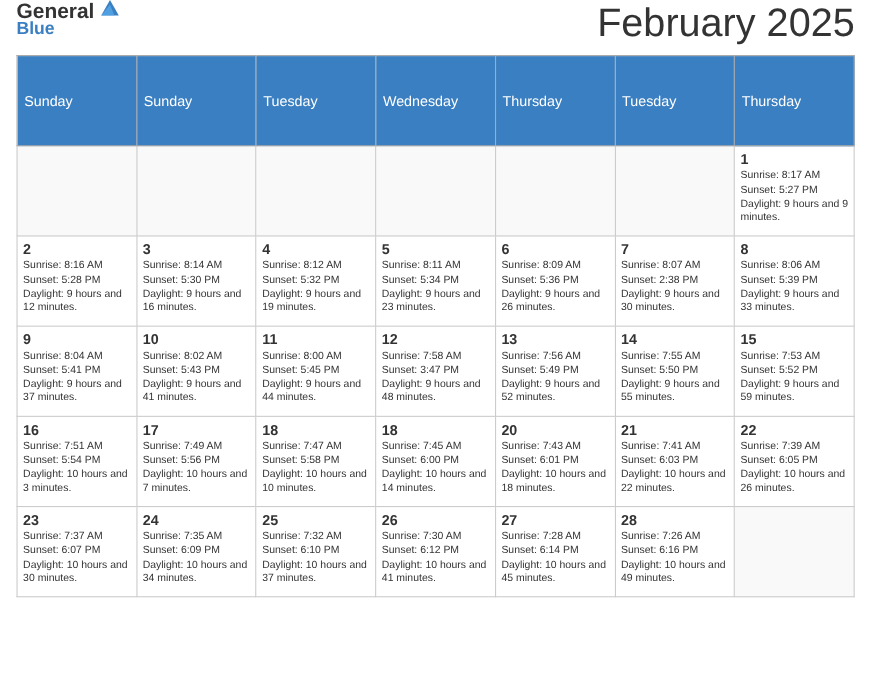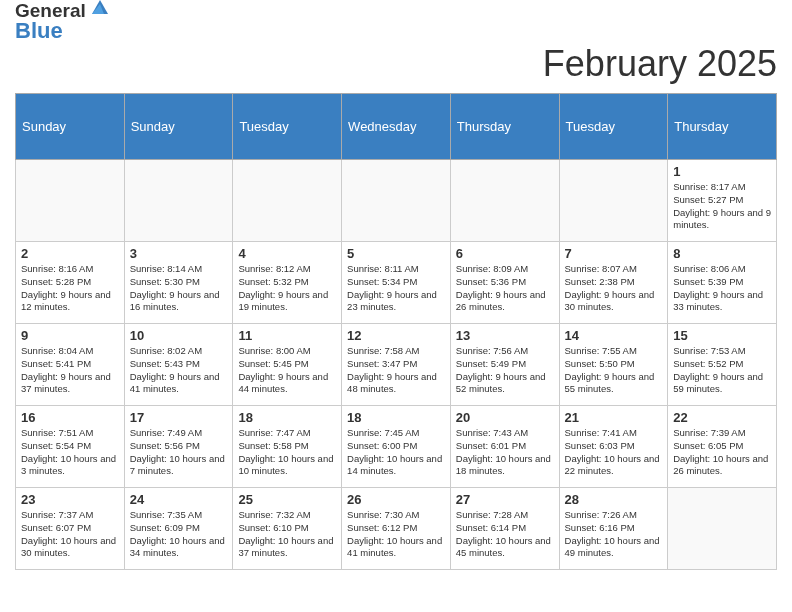--- a/index.html
+++ b/index.html
@@ -1,45 +1,45 @@
 <!DOCTYPE html>
 <html><head>
   <meta charset="utf-8">
   <style>
     * { box-sizing: border-box; margin: 0; padding: 0; }
     body { font-family: Arial, sans-serif; background: #fff; width: 792px; height: 612px; overflow: hidden; }
     .container { width: 792px; padding: 0 15px; }
     .header { display: flex; justify-content: space-between; align-items: flex-start; margin-bottom: 8px; }
     .logo { display: flex; align-items: center; }
-    .title-block { text-align: center; margin-top: 43px; }
+    .title-block { text-align: center; }
     .month-title { font-size: 36px; color: #333; font-weight: normal; }
     .subtitle { font-size: 15px; color: #555; }
     table { width: 100%; border-collapse: collapse; }
     thead th { background-color: #3a7fc1; color: #fff; text-align: left; padding: 5px 6px; font-size: 13px; font-weight: normal; border: 1px solid #aaa; }
     td { border: 1px solid #ccc; vertical-align: top; padding: 4px 5px; font-size: 10px; color: #333; width: 14.28%; min-height: 80px; height: 82px; }
     .day-num { font-size: 13px; font-weight: bold; display: block; margin-bottom: 2px; }
     .day-info { font-size: 9.5px; line-height: 1.35; color: #333; }
     .empty { background: #f9f9f9; }
-    tr { height: 66px; }
+    tr { height: 82px; }
   </style>
 </head>
 <body>
 
 <div class="container">
   <div class="header">
     <div class="logo">
       <div>
         <div style="display:flex;align-items:center;">
           <span style="font-size:19px;font-weight:bold;color:#333;">General</span>
           <svg width="22" height="22" viewBox="0 0 22 22" style="margin-left:2px;margin-top:-8px;">
             <polygon points="4,18 12,4 20,18" fill="#3a7fc1"></polygon>
             <polygon points="4,18 12,8 16,18" fill="#5aaeee" opacity="0.7"></polygon>
           </svg>
         </div>
-        <div style="font-size:22px;font-weight:bold;color:#3a7fc1;margin-top:-4px;">Blue</div>
+        <div style="font-size:16px;font-weight:bold;color:#3a7fc1;margin-top:-4px;">Blue</div>
       </div>
     </div>
     <div class="title-block">
       <div class="month-title">February 2025</div>
     </div>
   </div>
 
   <table>
     <thead>
       <tr>

